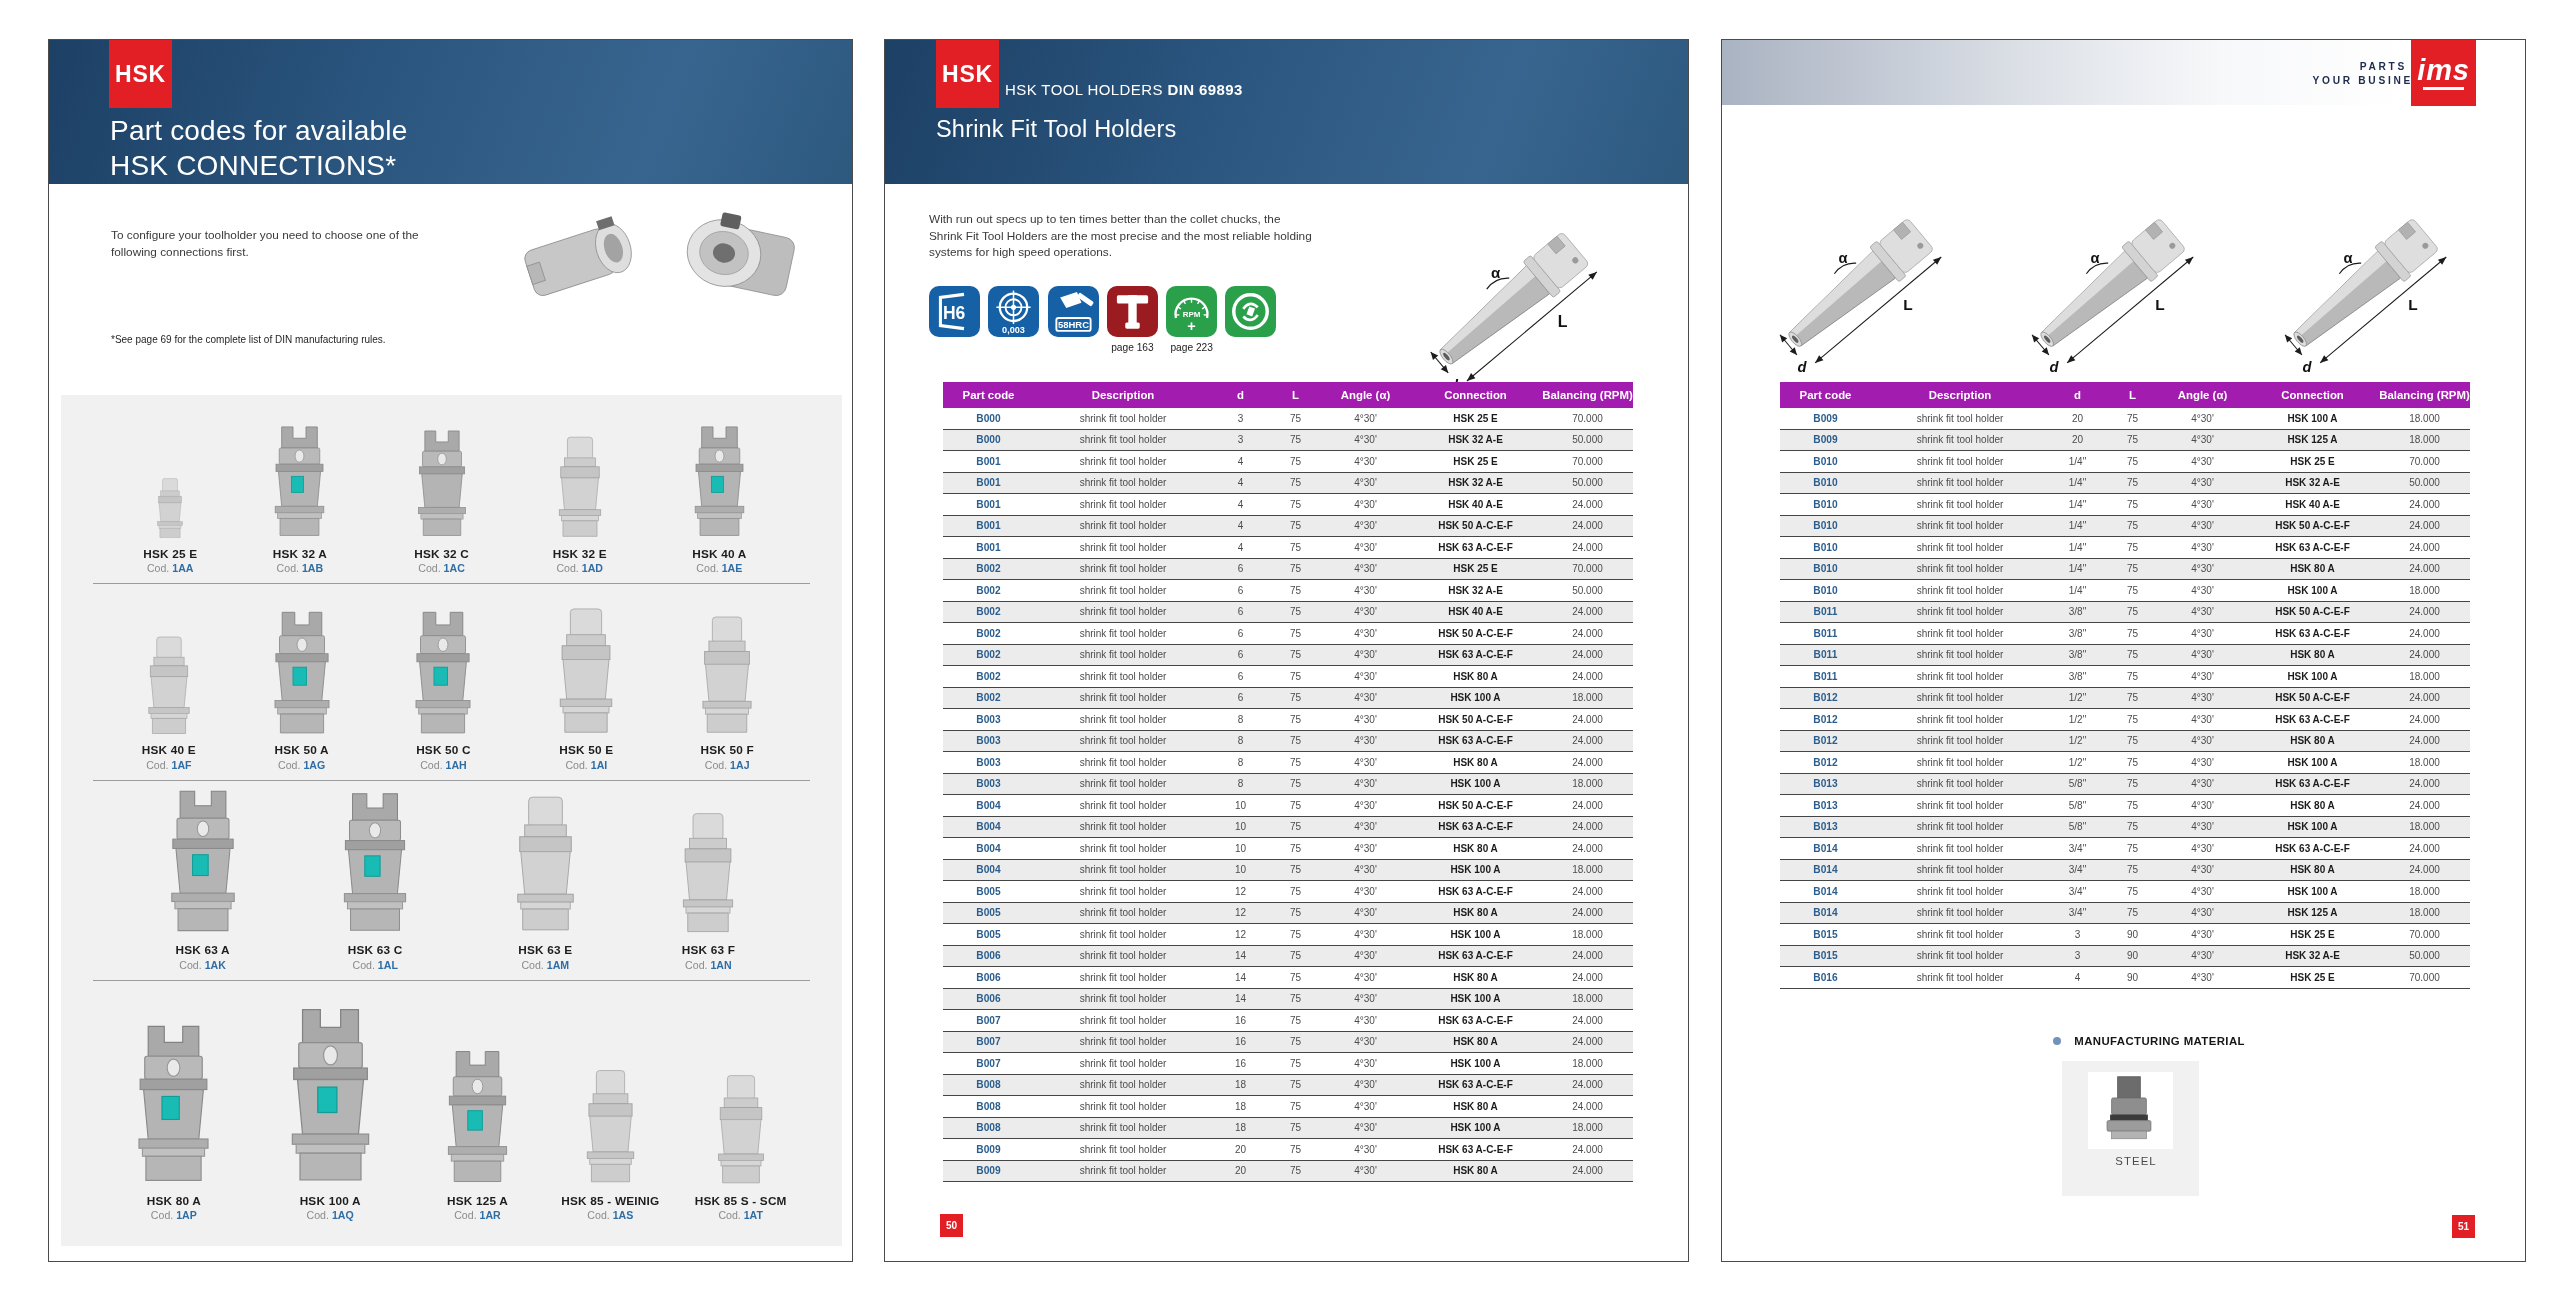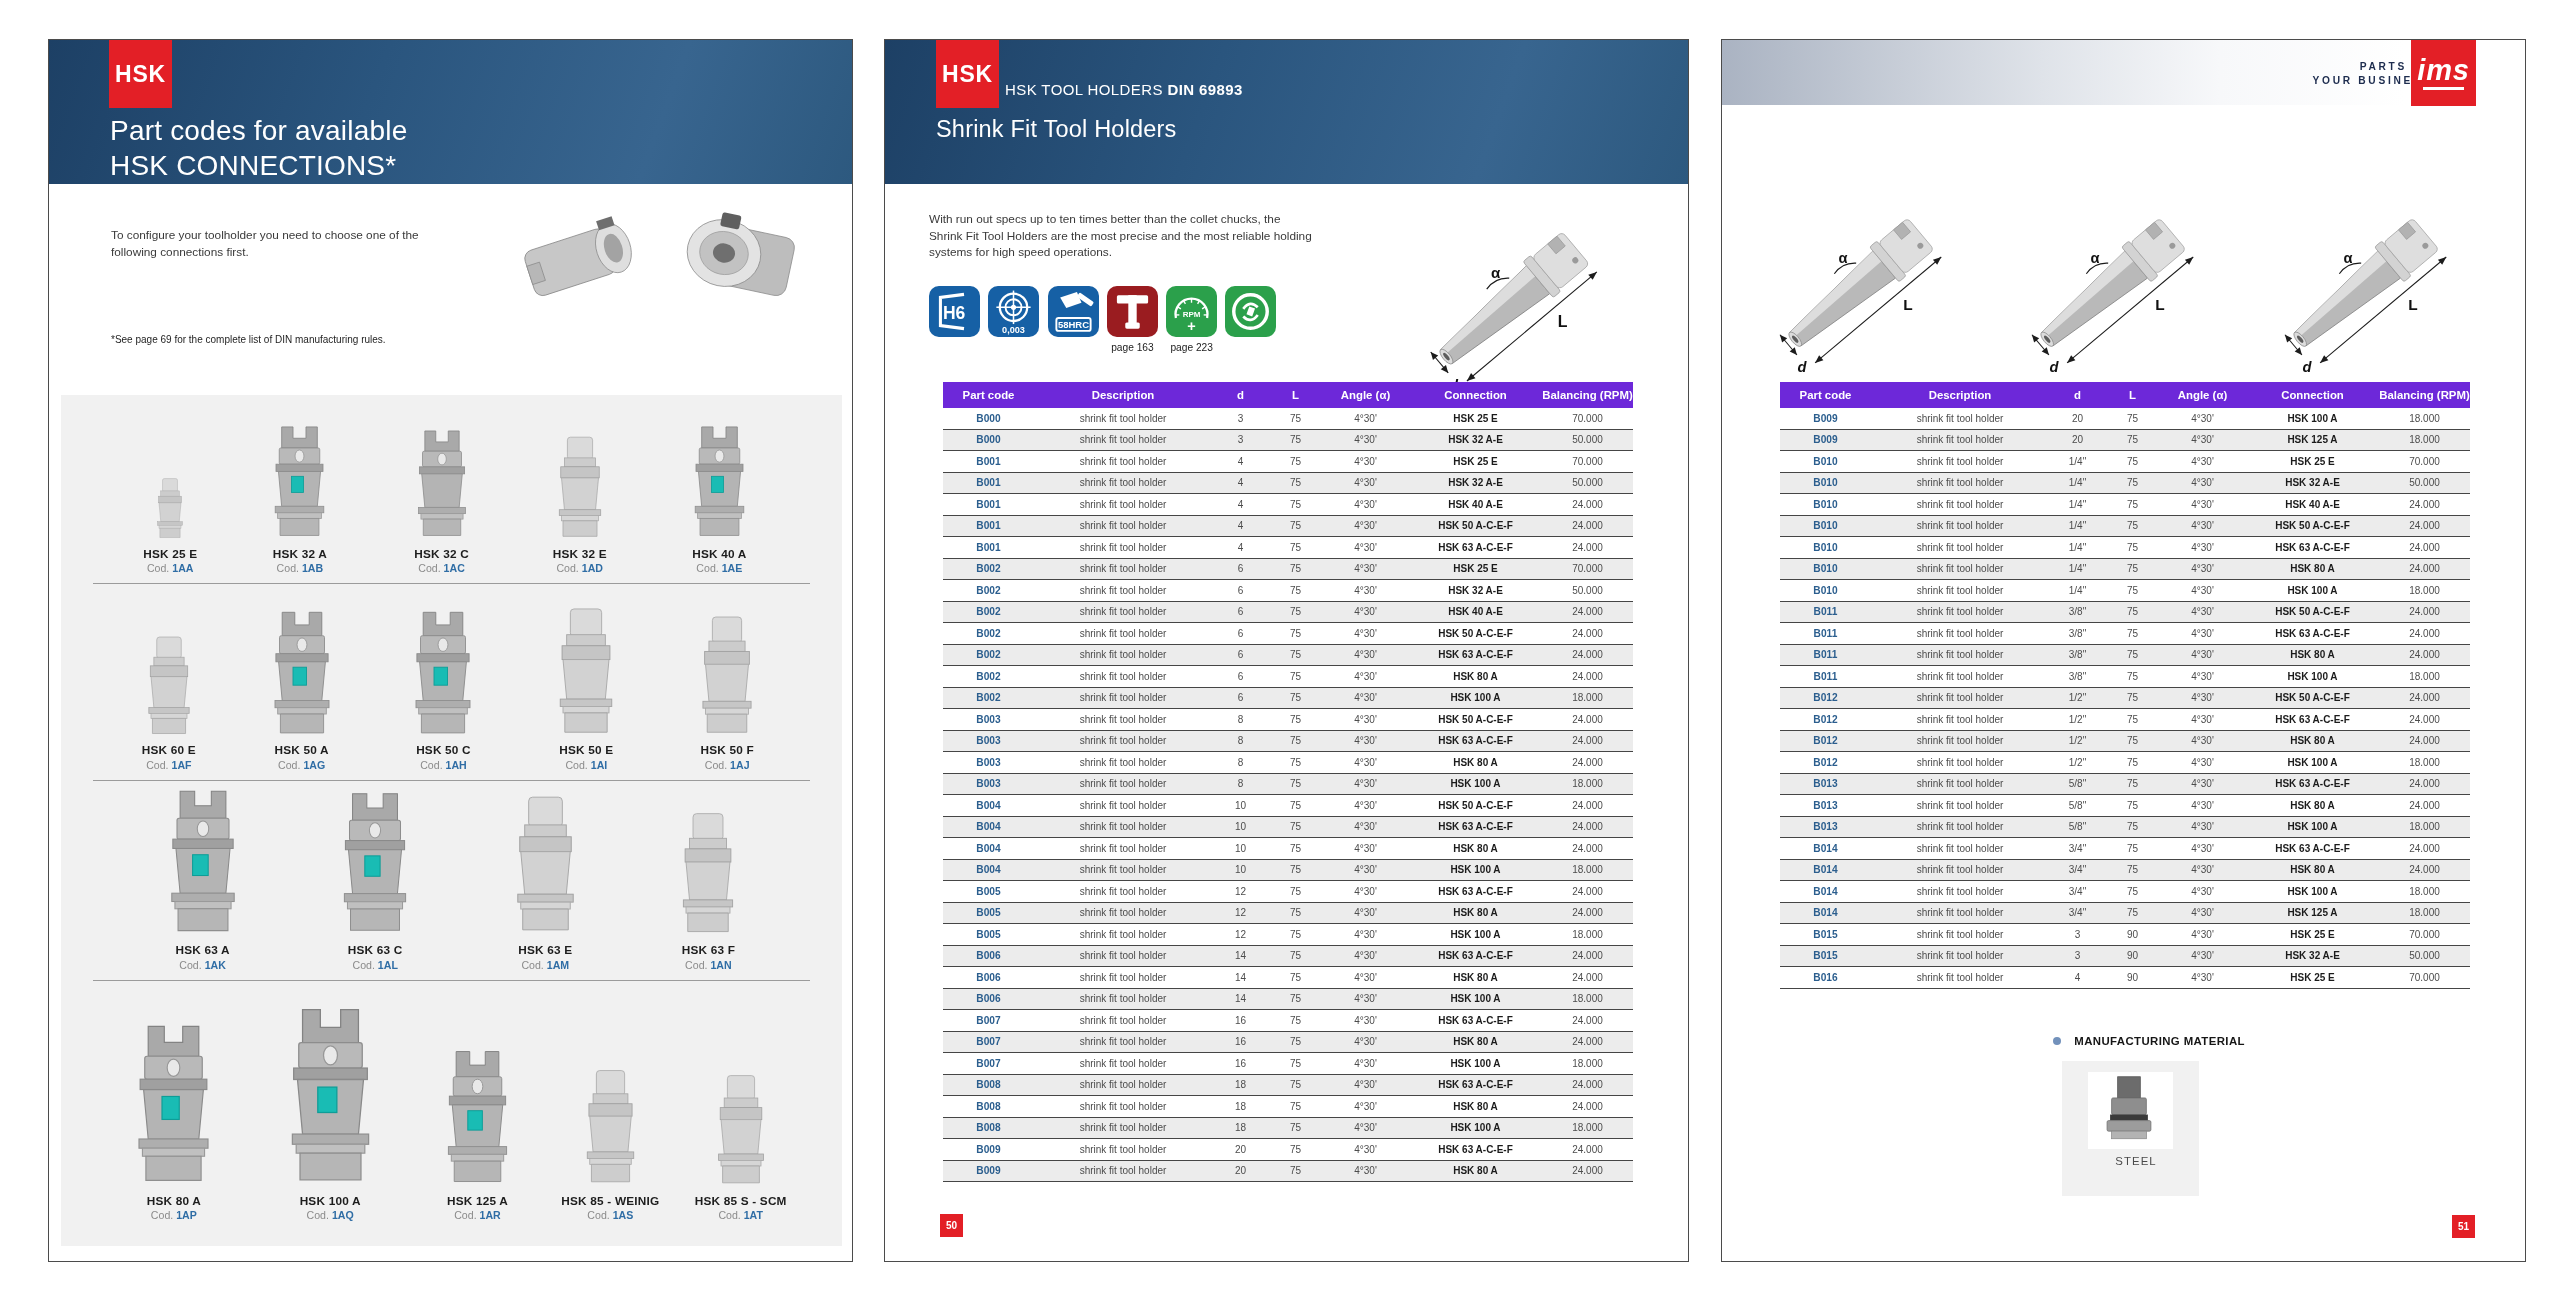--- a/index.html
+++ b/index.html
@@ -45,21 +45,21 @@
   .icons-row{position:absolute;left:44px;top:246px;display:flex;gap:8.3px;}
   .chip-wrap{display:flex;flex-direction:column;align-items:center;width:51px;}
   .chip-caption{margin-top:4.6px;font-size:10.2px;color:#222;white-space:nowrap;}
   #diagramC{position:absolute;right:46px;top:127px;width:235px;height:250px;}
   .diagram-row{position:absolute;left:11.4px;right:11.4px;top:115px;display:flex;justify-content:space-evenly;}
   .diagram-row .dia{width:228px;height:243px;}
 
   .tablebox{position:absolute;left:58px;width:690px;}
   #tableC{top:342px;} #tableR{top:342px;}
   table.spec{border-collapse:collapse;width:690px;table-layout:fixed;}
-  .spec th{background:#6d28d9;color:#fff;font-size:11.4px;font-weight:bold;height:26px;
+  .spec th{background:#a21caf;color:#fff;font-size:11.4px;font-weight:bold;height:26px;
            padding:0;text-align:center;}
   .spec td{height:20.5px;font-size:10px;text-align:center;color:#4c4c4c;
            border-bottom:0.8px solid #454545;padding:0;}
   .spec tbody tr:nth-child(even){background:#ececec;}
   .spec td.c0{color:#2b5e8e;font-weight:bold;font-size:10.2px;}
   .spec td.c5{color:#1b1b1b;font-weight:bold;}
 
   .pagenum{position:absolute;width:23px;height:23px;background:#e31f26;color:#fff;
            font-size:10px;font-weight:bold;display:flex;align-items:center;justify-content:center;}
   #pnC{left:55px;top:1174px;} #pnR{right:50px;top:1175px;}
@@ -190,21 +190,21 @@
           <div class="product-cell">
             <svg width="72" height="102" viewBox="0 0 100 140">
               <rect x="33" y="2" width="34" height="30" rx="4" fill="#dadada" stroke="#ababab"></rect>
               <rect x="29" y="30" width="42" height="12" fill="#cccccc" stroke="#a5a5a5"></rect>
               <rect x="24" y="42" width="52" height="15" fill="#c5c5c5" stroke="#a0a0a0"></rect>
               <polygon points="25,57 75,57 71,100 29,100" fill="#d2d2d2" stroke="#a8a8a8"></polygon>
               <rect x="22" y="100" width="56" height="8" fill="#c6c6c6" stroke="#a2a2a2"></rect>
               <rect x="25" y="108" width="50" height="7" fill="#d6d6d6" stroke="#ababab"></rect>
               <polygon points="27,115 73,115 73,136 27,136" fill="#cdcdcd" stroke="#a5a5a5"></polygon>
             </svg>
-            <div class="p-name">HSK 60 E</div>
+            <div class="p-name">HSK 40 E</div>
             <div class="p-cod"><span class="cod">Cod.</span> <span class="code">1AF</span></div>
           </div>
           <div class="product-cell">
             <svg width="90" height="127" viewBox="0 0 100 140">
               <polygon points="28,2 42,2 42,16 58,16 58,2 72,2 72,28 28,28" fill="#a9a9a9" stroke="#838383"></polygon>
               <rect x="25" y="28" width="50" height="20" rx="2" fill="#b9b9b9" stroke="#8d8d8d"></rect>
               <ellipse cx="50" cy="38" rx="5.5" ry="7.5" fill="#e9e9e9" stroke="#979797"></ellipse>
               <rect x="21" y="48" width="58" height="9" fill="#a0a0a0" stroke="#8a8a8a"></rect>
               <polygon points="24,57 76,57 72,100 28,100" fill="#b4b4b4" stroke="#8a8a8a"></polygon>
               <rect x="40" y="63" width="15" height="20" fill="#19bcb4" stroke="#0e9d97"></rect>

